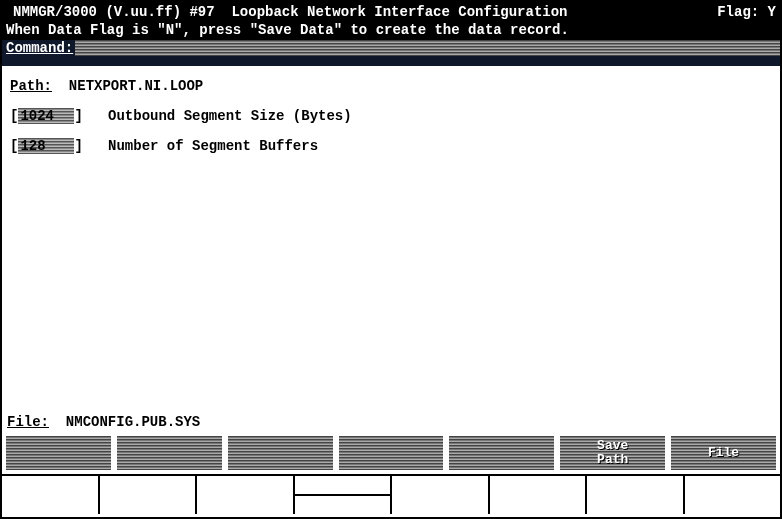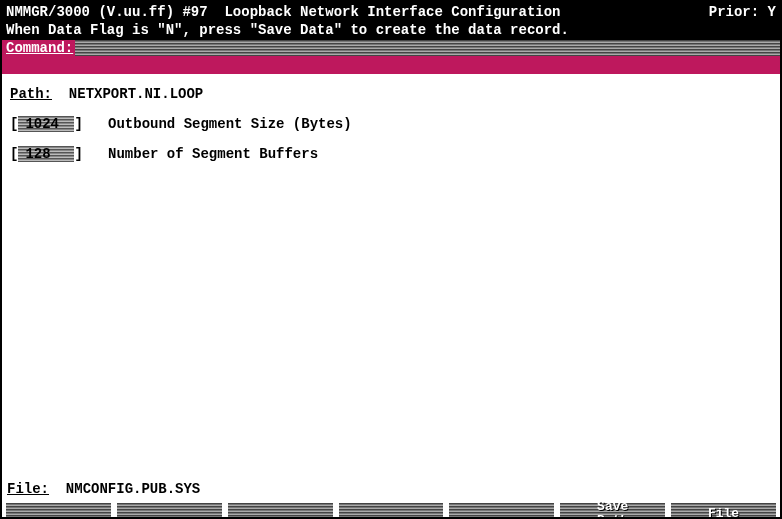--- a/index.html
+++ b/index.html
@@ -14,80 +14,79 @@
     border: 2px solid #000;
   }
   .titlebar {
     background: #000;
     color: #fff;
     padding: 2px 4px;
     display: flex;
     justify-content: space-between;
     white-space: pre;
   }
-  .titlebar-left { flex: 1; }
+  .titlebar-left { flex: 1; margin-left: 7px; }
   .titlebar-right { }
   .msgline {
     background: #000;
     color: #fff;
     padding: 0 4px 2px 4px;
     white-space: pre;
   }
   .cmdline {
     display: flex;
     align-items: center;
-    background: #be185d;
+    background: #0f172a;
     color: #fff;
-    padding: 0 0 18px 4px;
+    padding: 0 0 10px 4px;
   }
   .cmdline-label { text-decoration: underline; }
   .cmdline-input {
     flex: 1;
     height: 16px;
     margin-left: 2px;
     background: repeating-linear-gradient(0deg,#444 0 1px,#aaa 1px 2px,#777 2px 3px);
     border: none;
     color: #000;
     font-family: inherit;
     font-size: inherit;
   }
   .content {
     padding: 12px 8px 4px 8px;
-    height: 429px;
+    height: 370px;
     position: relative;
   }
   .row { margin-bottom: 14px; white-space: pre; }
   .u { text-decoration: underline; }
   .field-box {
     display: inline-block;
     background: repeating-linear-gradient(0deg,#555 0 1px,#bbb 1px 2px,#888 2px 3px);
     color: #000;
     padding: 0 2px;
     min-width: 56px;
     border: none;
     font-family: inherit;
     font-size: inherit;
     font-weight: bold;
-    text-align: center;
   }
   .bracket { display:inline-block; }
   .file-row {
     position: absolute;
     bottom: 6px;
     left: 5px;
     white-space: pre;
   }
   .fkeys {
     display: flex;
     gap: 6px;
     padding: 0 4px 4px 4px;
   }
   .fkey {
     flex: 1;
-    height: 22px;
+    height: 34px;
     background: repeating-linear-gradient(0deg,#444 0 1px,#aaa 1px 2px,#777 2px 3px);
     color: #fff;
     text-align: center;
     display: flex;
     flex-direction: column;
     justify-content: center;
     line-height: 1.05;
     font-size: 13px;
     cursor: pointer;
     text-shadow: 1px 1px 0 #000;
@@ -113,21 +112,21 @@
     flex: 1;
     border-bottom: 2px solid #000;
   }
   .bcell-half:last-child { border-bottom: none; }
 </style>
 </head>
 <body>
 
 <div class="titlebar">
   <span class="titlebar-left"><span>NMMGR/3000 (V.uu.ff) #97</span>  <span>Loopback Network Interface Configuration</span></span>
-  <span class="titlebar-right"><span>Prior:</span> <span>Y</span></span>
+  <span class="titlebar-right"><span>Flag:</span> <span>Y</span></span>
 </div>
 
 <div class="msgline">When Data Flag is "N", press "Save Data" to create the data record.</div>
 
 <div class="cmdline">
   <span class="cmdline-label">Command:</span>
   <input class="cmdline-input" value="" style="">
 </div>
 
 <div class="content">

